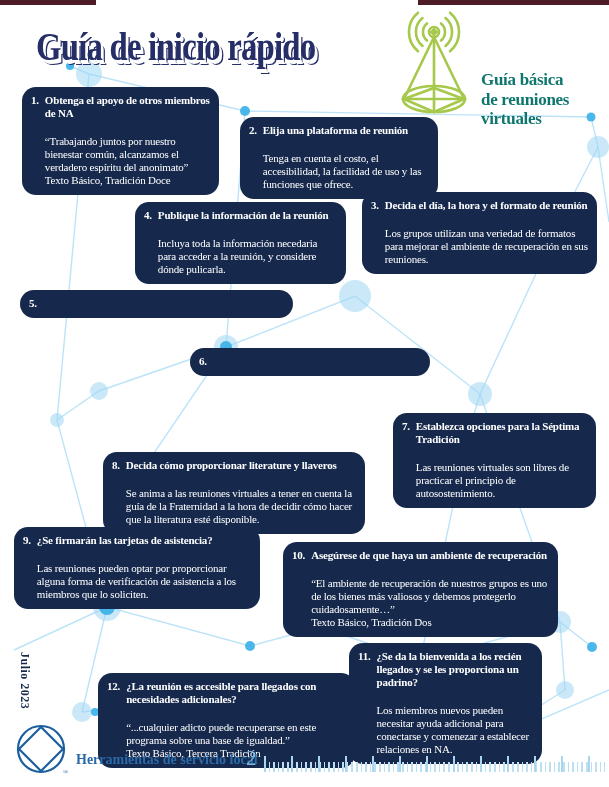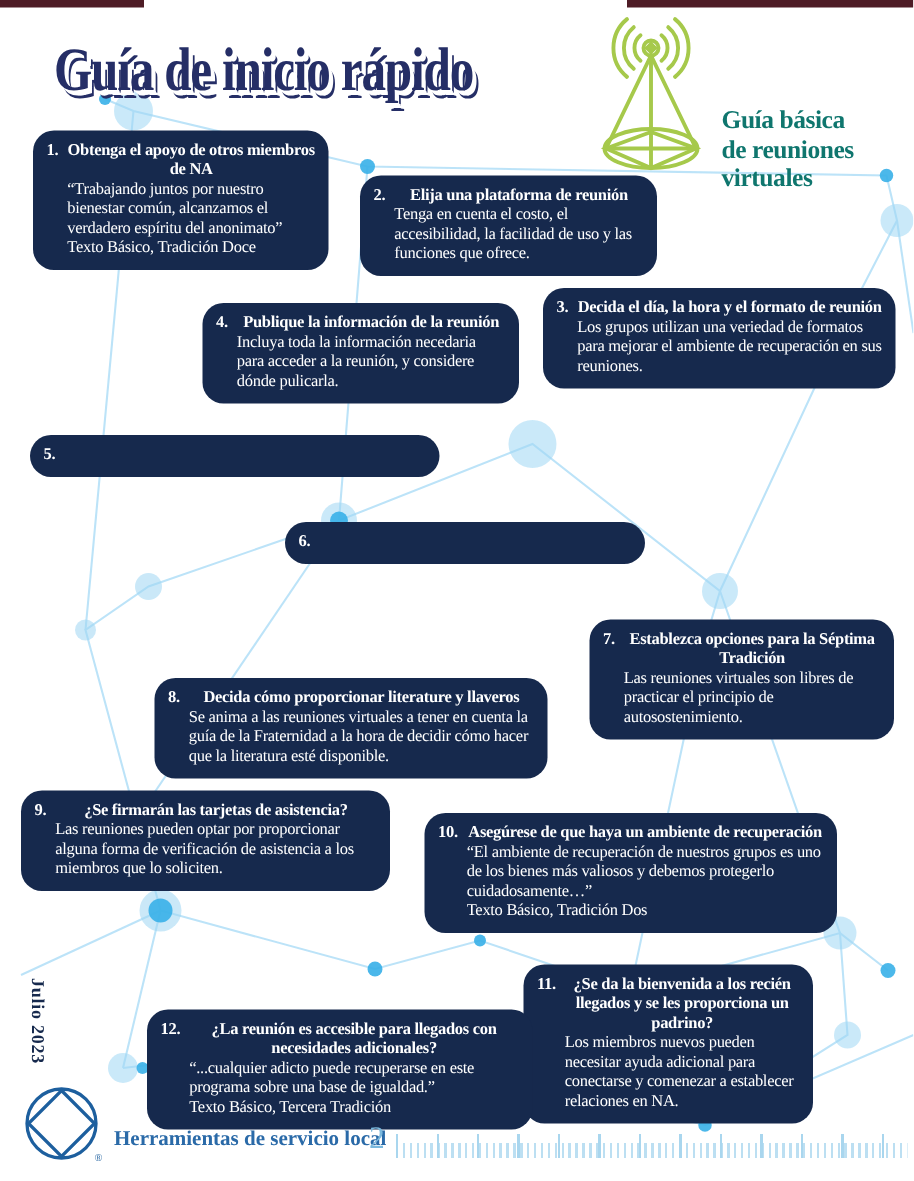--- a/index.html
+++ b/index.html
@@ -24,22 +24,22 @@
   #tower{position:absolute;left:392px;top:6px;z-index:2;}
   #subtitle{position:absolute;left:481px;top:34px;width:92px;z-index:2;
             font-size:17px;font-weight:bold;line-height:1.15;color:#0f766e;letter-spacing:-.3px;margin-top:36px;}
 
   
   .box{position:absolute;z-index:2;background:#16294d;border-radius:14px;color:#fff;
        padding:7px 9px 8px 9px;box-sizing:border-box;
        font-size:11px;line-height:1.18;letter-spacing:-.2px;
        display:grid;grid-template-columns:auto 1fr;column-gap:6px;}
   .num{font-weight:bold;}
-  .bhead{font-weight:bold;text-align:center;}
-  .bbody{white-space:pre-line;}
+  .bhead{font-weight:bold;}
+  .bbody{white-space:pre-line;margin-top:15px;}
   .b1{left:22px;top:87px;width:197px;}
   .b2{left:240px;top:117px;width:198px;}
   .b3{left:362px;top:192px;width:235px;}
   .b4{left:135px;top:202px;width:211px;}
   .b5{left:20px;top:290px;width:273px;}
   .b6{left:190px;top:348px;width:240px;}
   .b7{left:393px;top:413px;width:203px;}
   .b8{left:103px;top:452px;width:262px;}
   .b9{left:14px;top:527px;width:246px;}
   .b10{left:283px;top:542px;width:275px;}

